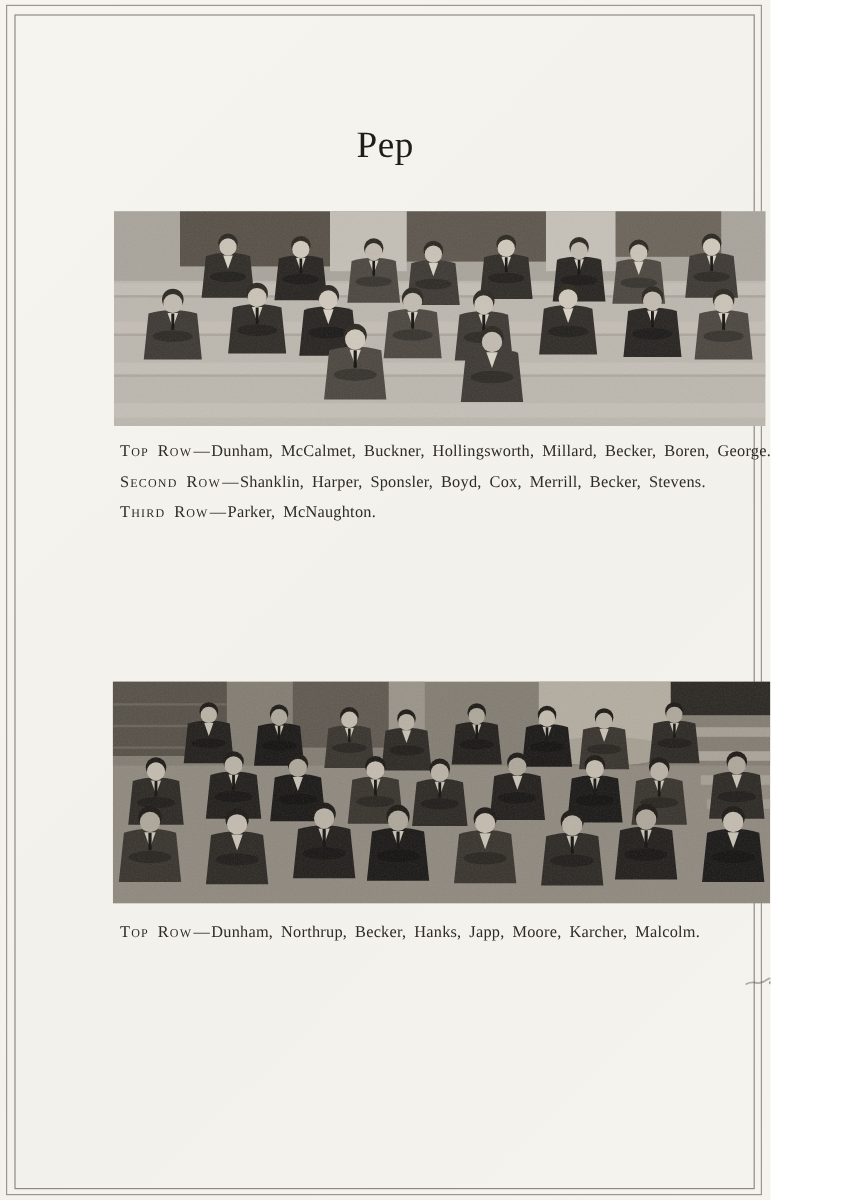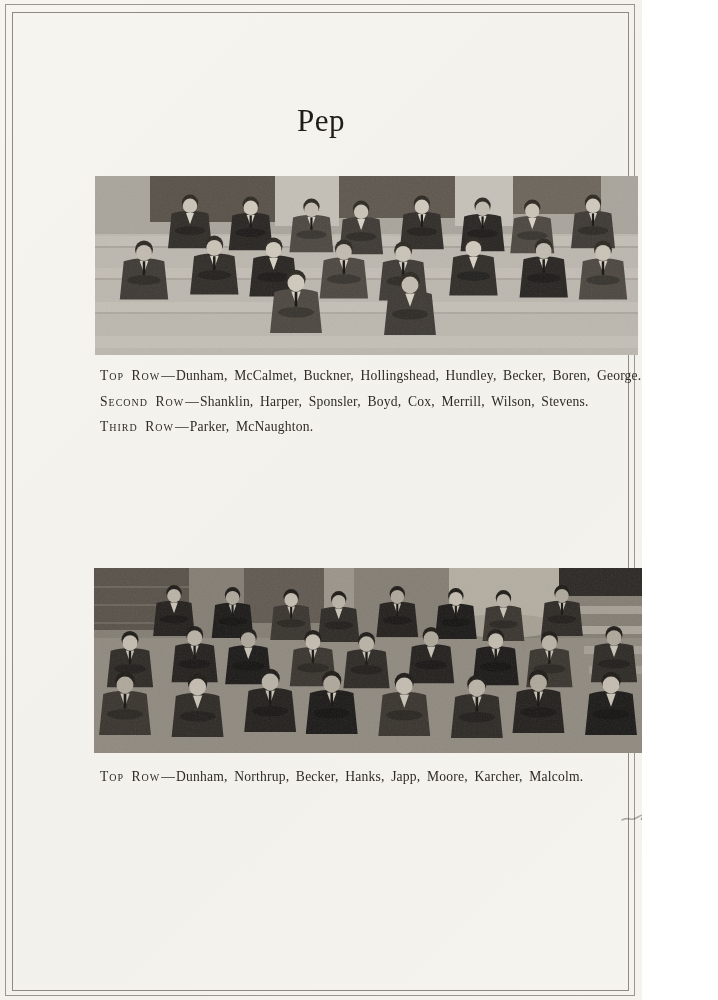--- a/index.html
+++ b/index.html
@@ -188,22 +188,22 @@
           <ellipse cx="315" cy="138.208" rx="17.936" ry="5.192" fill="rgba(0,0,0,0.28)"></ellipse>
           <path d="M 310.28 117.44 L 319.72 117.44 L 315 130.656 Z" fill="#d8d2c6"></path>
           <circle cx="315" cy="105.35679999999999" r="9.6288" fill="#2b2720"></circle>
           <circle cx="315" cy="108.944" r="8.496" fill="#c2bbb0"></circle>
         </g>
       <rect width="543" height="179" filter="url(#grain)" opacity="0.12"></rect>
     </svg>
   </figure>
 
   <div class="captions captions1">
-    <p class="cap"><span class="rowlabel">Top Row</span><span class="dash">—</span><span>Dunham, McCalmet, Buckner, Hollingshead, Hundley, Becker, Boren, George.</span></p>
-    <p class="cap"><span class="rowlabel">Second Row</span><span class="dash">—</span><span>Shanklin, Harper, Sponsler, Boyd, Cox, Merrill, Wilson, Stevens.</span></p>
+    <p class="cap"><span class="rowlabel">Top Row</span><span class="dash">—</span><span>Dunham, McCalmet, Buckner, Hollingsworth, Millard, Becker, Boren, George.</span></p>
+    <p class="cap"><span class="rowlabel">Second Row</span><span class="dash">—</span><span>Shanklin, Harper, Sponsler, Boyd, Cox, Merrill, Becker, Stevens.</span></p>
     <p class="cap"><span class="rowlabel">Third Row</span><span class="dash">—</span><span>Parker, McNaughton.</span></p>
   </div>
 
   <figure class="photo photo2">
     <svg width="548" height="185" viewBox="0 0 548 185">
       <g>
         <rect width="548" height="185" fill="#8f897f"></rect>
         <rect width="548" height="70" fill="#837d73"></rect>
         <rect x="0" y="0" width="95" height="62" fill="#565047"></rect>
         <rect x="0" y="18" width="95" height="2" fill="#6a635a"></rect>

